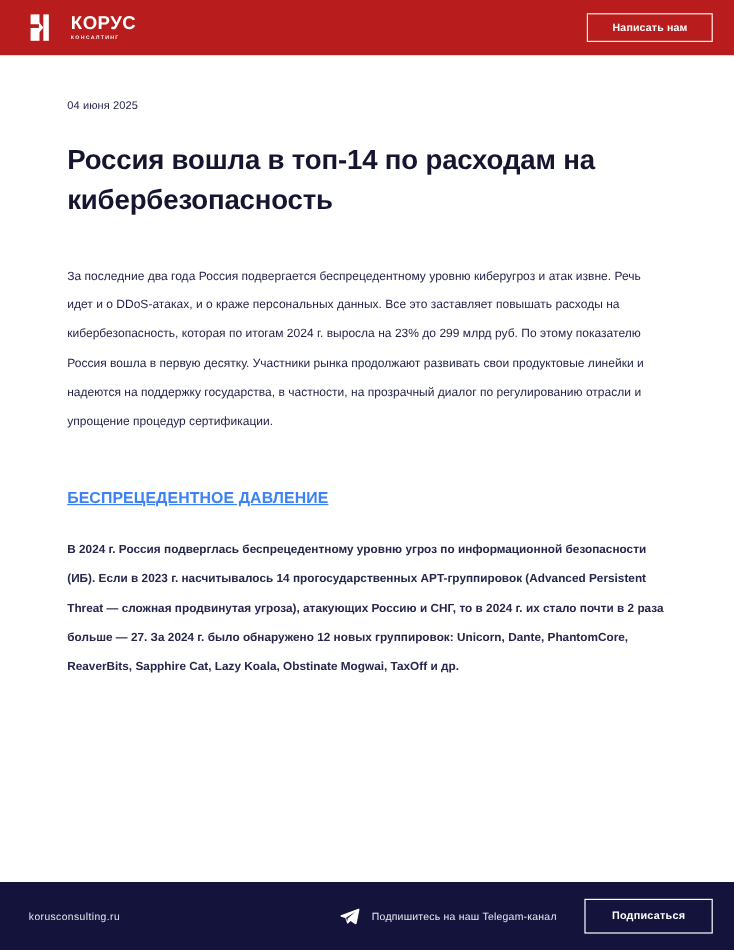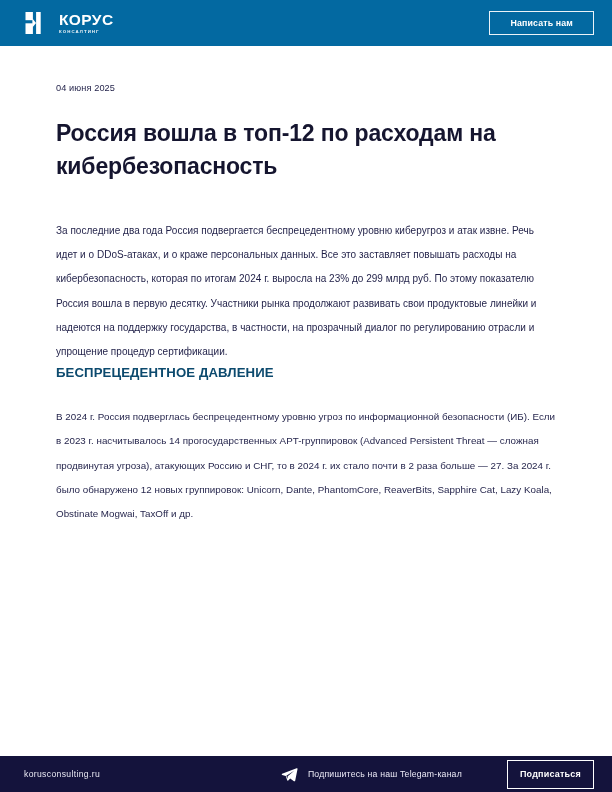--- a/index.html
+++ b/index.html
@@ -25,21 +25,21 @@
     display: flex;
     flex-direction: column;
     background: #ffffff;
     position: relative;
   }
 
   
   .header {
     flex: 0 0 auto;
     height: 46px;
-    background: #0369a1;
+    background: #b91c1c;
     display: flex;
     align-items: center;
     justify-content: space-between;
     padding: 0 18px 0 24px;
   }
 
   .logo {
     display: flex;
     align-items: center;
     gap: 9px;
@@ -127,44 +127,46 @@
     color: #1f1f47;
     margin-top: 36px;
     letter-spacing: 0.02px;
     max-width: 505px;
     text-align: left;
   }
 
   .section-heading {
     font-size: 13.2px;
     font-weight: 700;
-    color: #0c4a6e;
+    color: #3b82f6;
     letter-spacing: 0.1px;
+    margin-top: 42px;
     line-height: 1.3;
+    text-decoration: underline;
   }
 
   .body-text {
     font-size: 9.8px;
-    font-weight: 400;
+    font-weight: 700;
     line-height: 2.47;
     color: #26264d;
     margin-top: 24px;
     letter-spacing: 0.02px;
     max-width: 500px;
   }
 
   
   .footer {
     flex: 0 0 auto;
-    height: 36px;
+    height: 57px;
     background: #14133c;
     display: flex;
     align-items: center;
     padding: 0 18px 0 24px;
-    gap: 27px;
+    gap: 5px;
   }
 
   .footer-site {
     font-size: 8.6px;
     color: #e8e8f2;
     letter-spacing: 0.35px;
     white-space: nowrap;
   }
 
   .footer-center {
@@ -189,21 +191,21 @@
   }
 
   .footer-btn {
     border: 1px solid #ffffff;
     background: transparent;
     color: #ffffff;
     font-family: inherit;
     font-size: 9px;
     font-weight: 700;
     letter-spacing: 0.2px;
-    padding: 9px 12px;
+    padding: 9px 22px;
     cursor: pointer;
     white-space: nowrap;
     margin-left: 18px;
     line-height: 1;
   }
 </style>
 </head>
 <body>
 
 <div class="page">
@@ -224,21 +226,21 @@
     </div>
 
     <button class="header-btn">Написать нам</button>
 
   </header>
 
   <main class="main">
 
     <div class="article-date">04 июня 2025</div>
 
-    <h1 class="article-title">Россия вошла в топ-12 по расходам на кибербезопасность</h1>
+    <h1 class="article-title">Россия вошла в топ-14 по расходам на кибербезопасность</h1>
 
     <p class="lead">За последние два года Россия подвергается беспрецедентному уровню киберугроз и атак извне. Речь идет и о DDoS-атаках, и о краже персональных данных. Все это заставляет повышать расходы на кибербезопасность, которая по итогам 2024 г. выросла на 23% до 299 млрд руб. По этому показателю Россия вошла в первую десятку. Участники рынка продолжают развивать свои продуктовые линейки и надеются на поддержку государства, в частности, на прозрачный диалог по регулированию отрасли и упрощение процедур сертификации.</p>
 
     <h2 class="section-heading">БЕСПРЕЦЕДЕНТНОЕ ДАВЛЕНИЕ</h2>
 
     <p class="body-text">В 2024 г. Россия подверглась беспрецедентному уровню угроз по информационной безопасности (ИБ). Если в 2023 г. насчитывалось 14 прогосударственных APT-группировок (Advanced Persistent Threat — сложная продвинутая угроза), атакующих Россию и СНГ, то в 2024 г. их стало почти в 2 раза больше — 27. За 2024 г. было обнаружено 12 новых группировок: Unicorn, Dante, PhantomCore, ReaverBits, Sapphire Cat, Lazy Koala, Obstinate Mogwai, TaxOff и др.</p>
 
   </main>
 
   <footer class="footer">

